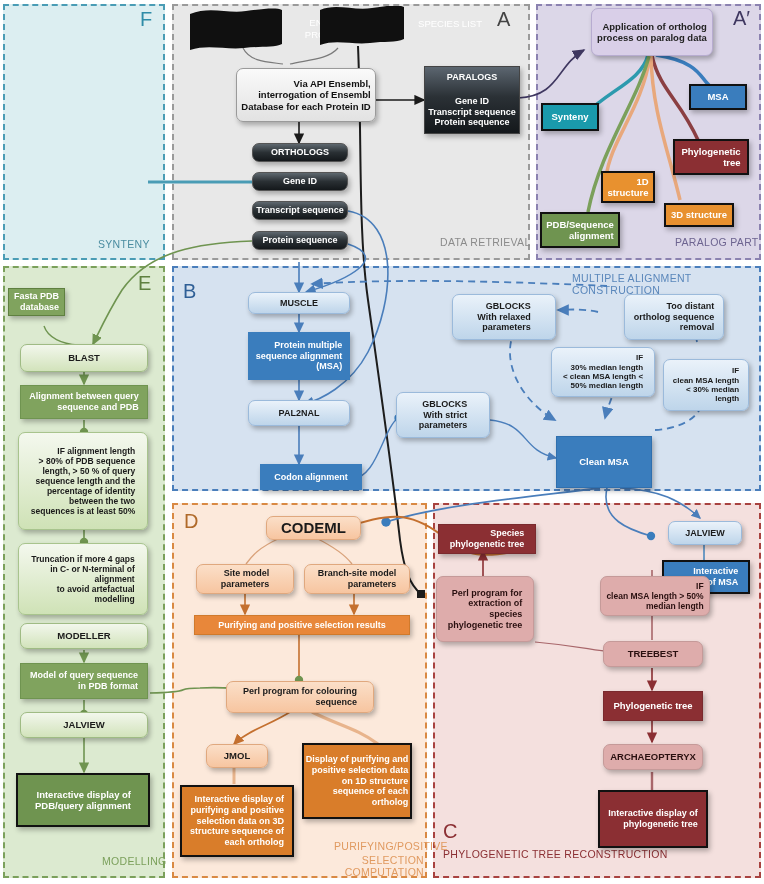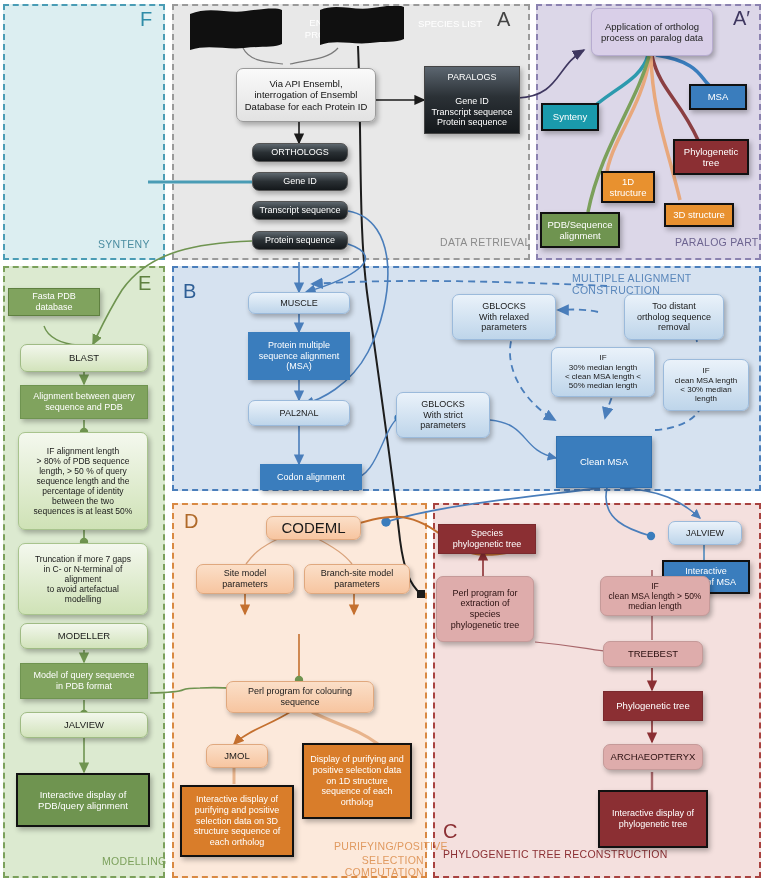--- a/index.html
+++ b/index.html
@@ -2,21 +2,21 @@
 <html><head>
 <meta charset="utf-8">
 <style>
   html,body{margin:0;padding:0;background:#fff;}
   body{font-family:"Liberation Sans","DejaVu Sans",sans-serif;}
   #root{position:relative;width:764px;height:884px;overflow:hidden;background:#fff;}
   .panel{position:absolute;box-sizing:border-box;}
   .panel-label{position:absolute;font-size:20px;font-weight:400;}
   .panel-caption{position:absolute;font-size:10.5px;letter-spacing:.3px;}
   .node{position:absolute;box-sizing:border-box;display:flex;align-items:center;
-        justify-content:center;text-align:center;line-height:1.18;z-index:5;}
+        justify-content:center;text-align:right;line-height:1.18;z-index:5;font-weight:bold;}
   .rnd{border-radius:7px;}
   .shadow{box-shadow:2px 3px 5px rgba(0,0,0,.28);}
   svg.links{position:absolute;left:0;top:0;width:764px;height:884px;z-index:3;pointer-events:none;}
   .flag{position:absolute;z-index:6;}
   .flag span{position:absolute;width:100%;text-align:center;color:#fff;font-size:9.5px;
     line-height:1.25;top:50%;transform:translateY(-50%);}
 </style>
 </head>
 <body>
 
@@ -223,21 +223,21 @@
 structure</span>
   </div>
   <div class="node shadow" style="left:664px;top:203px;width:70px;height:24px;border:2px solid #111;color:#fff;font-size:9.5px;background:#e8912f;">
     <span>3D structure</span>
   </div>
   <div class="node shadow" style="left:540px;top:212px;width:80px;height:36px;border:2px solid #111;color:#fff;font-size:9.5px;background:#6f9450;">
     <span style="white-space:pre-line;">PDB/Sequence
 alignment</span>
   </div>
 
-  <div class="node shadow" style="left:8px;top:288px;width:92px;height:28px;border:1px solid #5f8040;color:#fff;font-size:9px;background:#80a35e;">
+  <div class="node shadow" style="left:8px;top:288px;width:57px;height:28px;border:1px solid #5f8040;color:#fff;font-size:9px;background:#80a35e;">
     <span style="white-space:pre-line;">Fasta PDB
 database</span>
   </div>
   <div class="node rnd shadow" style="left:20px;top:344px;width:128px;height:28px;border:1px solid #9fbb84;color:#1a1a1a;font-size:9.5px;
        background:linear-gradient(180deg,#f2f7ec,#d2e3bb);">
     <span>BLAST</span>
   </div>
   <div class="node shadow" style="left:20px;top:385px;width:128px;height:34px;border:1px solid #6f9450;color:#fff;font-size:9px;background:#80a35e;">
     <span style="white-space:pre-line;">Alignment between query
 sequence and PDB</span>
@@ -247,21 +247,21 @@
     <span style="white-space:pre-line;">IF   alignment length
 &gt; 80% of PDB sequence
 length, &gt; 50 % of query
 sequence length and the
 percentage of identity
 between the two
 sequences is at least 50%</span>
   </div>
   <div class="node rnd shadow" style="left:18px;top:543px;width:130px;height:72px;border:1px solid #a8c48d;color:#1a1a1a;font-size:8.5px;
        background:linear-gradient(180deg,#f4f8ee,#cfe2b6);">
-    <span style="white-space:pre-line;">Truncation if more 7 gaps
+    <span style="white-space:pre-line;">Truncation if more 4 gaps
 in C- or N-terminal of
 alignment
 to avoid artefactual
 modelling</span>
   </div>
   <div class="node rnd shadow" style="left:20px;top:623px;width:128px;height:26px;border:1px solid #9fbb84;color:#1a1a1a;font-size:9.5px;
        background:linear-gradient(180deg,#f2f7ec,#d2e3bb);">
     <span>MODELLER</span>
   </div>
   <div class="node shadow" style="left:20px;top:663px;width:128px;height:36px;border:1px solid #6f9450;color:#fff;font-size:9px;background:#80a35e;">
@@ -343,20 +343,23 @@
   </div>
   <div class="node rnd shadow" style="left:196px;top:564px;width:98px;height:30px;border:1px solid #e0a87e;color:#1a1a1a;font-size:9px;
        background:linear-gradient(180deg,#fbdfc8,#f7c5a0);">
     <span style="white-space:pre-line;">Site model
 parameters</span>
   </div>
   <div class="node rnd shadow" style="left:304px;top:564px;width:106px;height:30px;border:1px solid #e0a87e;color:#1a1a1a;font-size:9px;
        background:linear-gradient(180deg,#fbdfc8,#f7c5a0);">
     <span style="white-space:pre-line;">Branch-site model
 parameters</span>
+  </div>
+  <div class="node shadow" style="left:194px;top:615px;width:216px;height:20px;border:1px solid #d07a2c;color:#fff;font-size:9px;background:#e8873a;">
+    <span>Purifying and positive selection results</span>
   </div>
   <div class="node rnd shadow" style="left:226px;top:681px;width:148px;height:32px;border:1px solid #e0a87e;color:#1a1a1a;font-size:9px;
        background:linear-gradient(180deg,#fbdfc8,#f7c5a0);">
     <span style="white-space:pre-line;">Perl program for colouring
 sequence</span>
   </div>
   <div class="node rnd shadow" style="left:206px;top:744px;width:62px;height:24px;border:1px solid #e0a87e;color:#1a1a1a;font-size:9.5px;
        background:linear-gradient(180deg,#fbdfc8,#f7c5a0);">
     <span>JMOL</span>
   </div>

